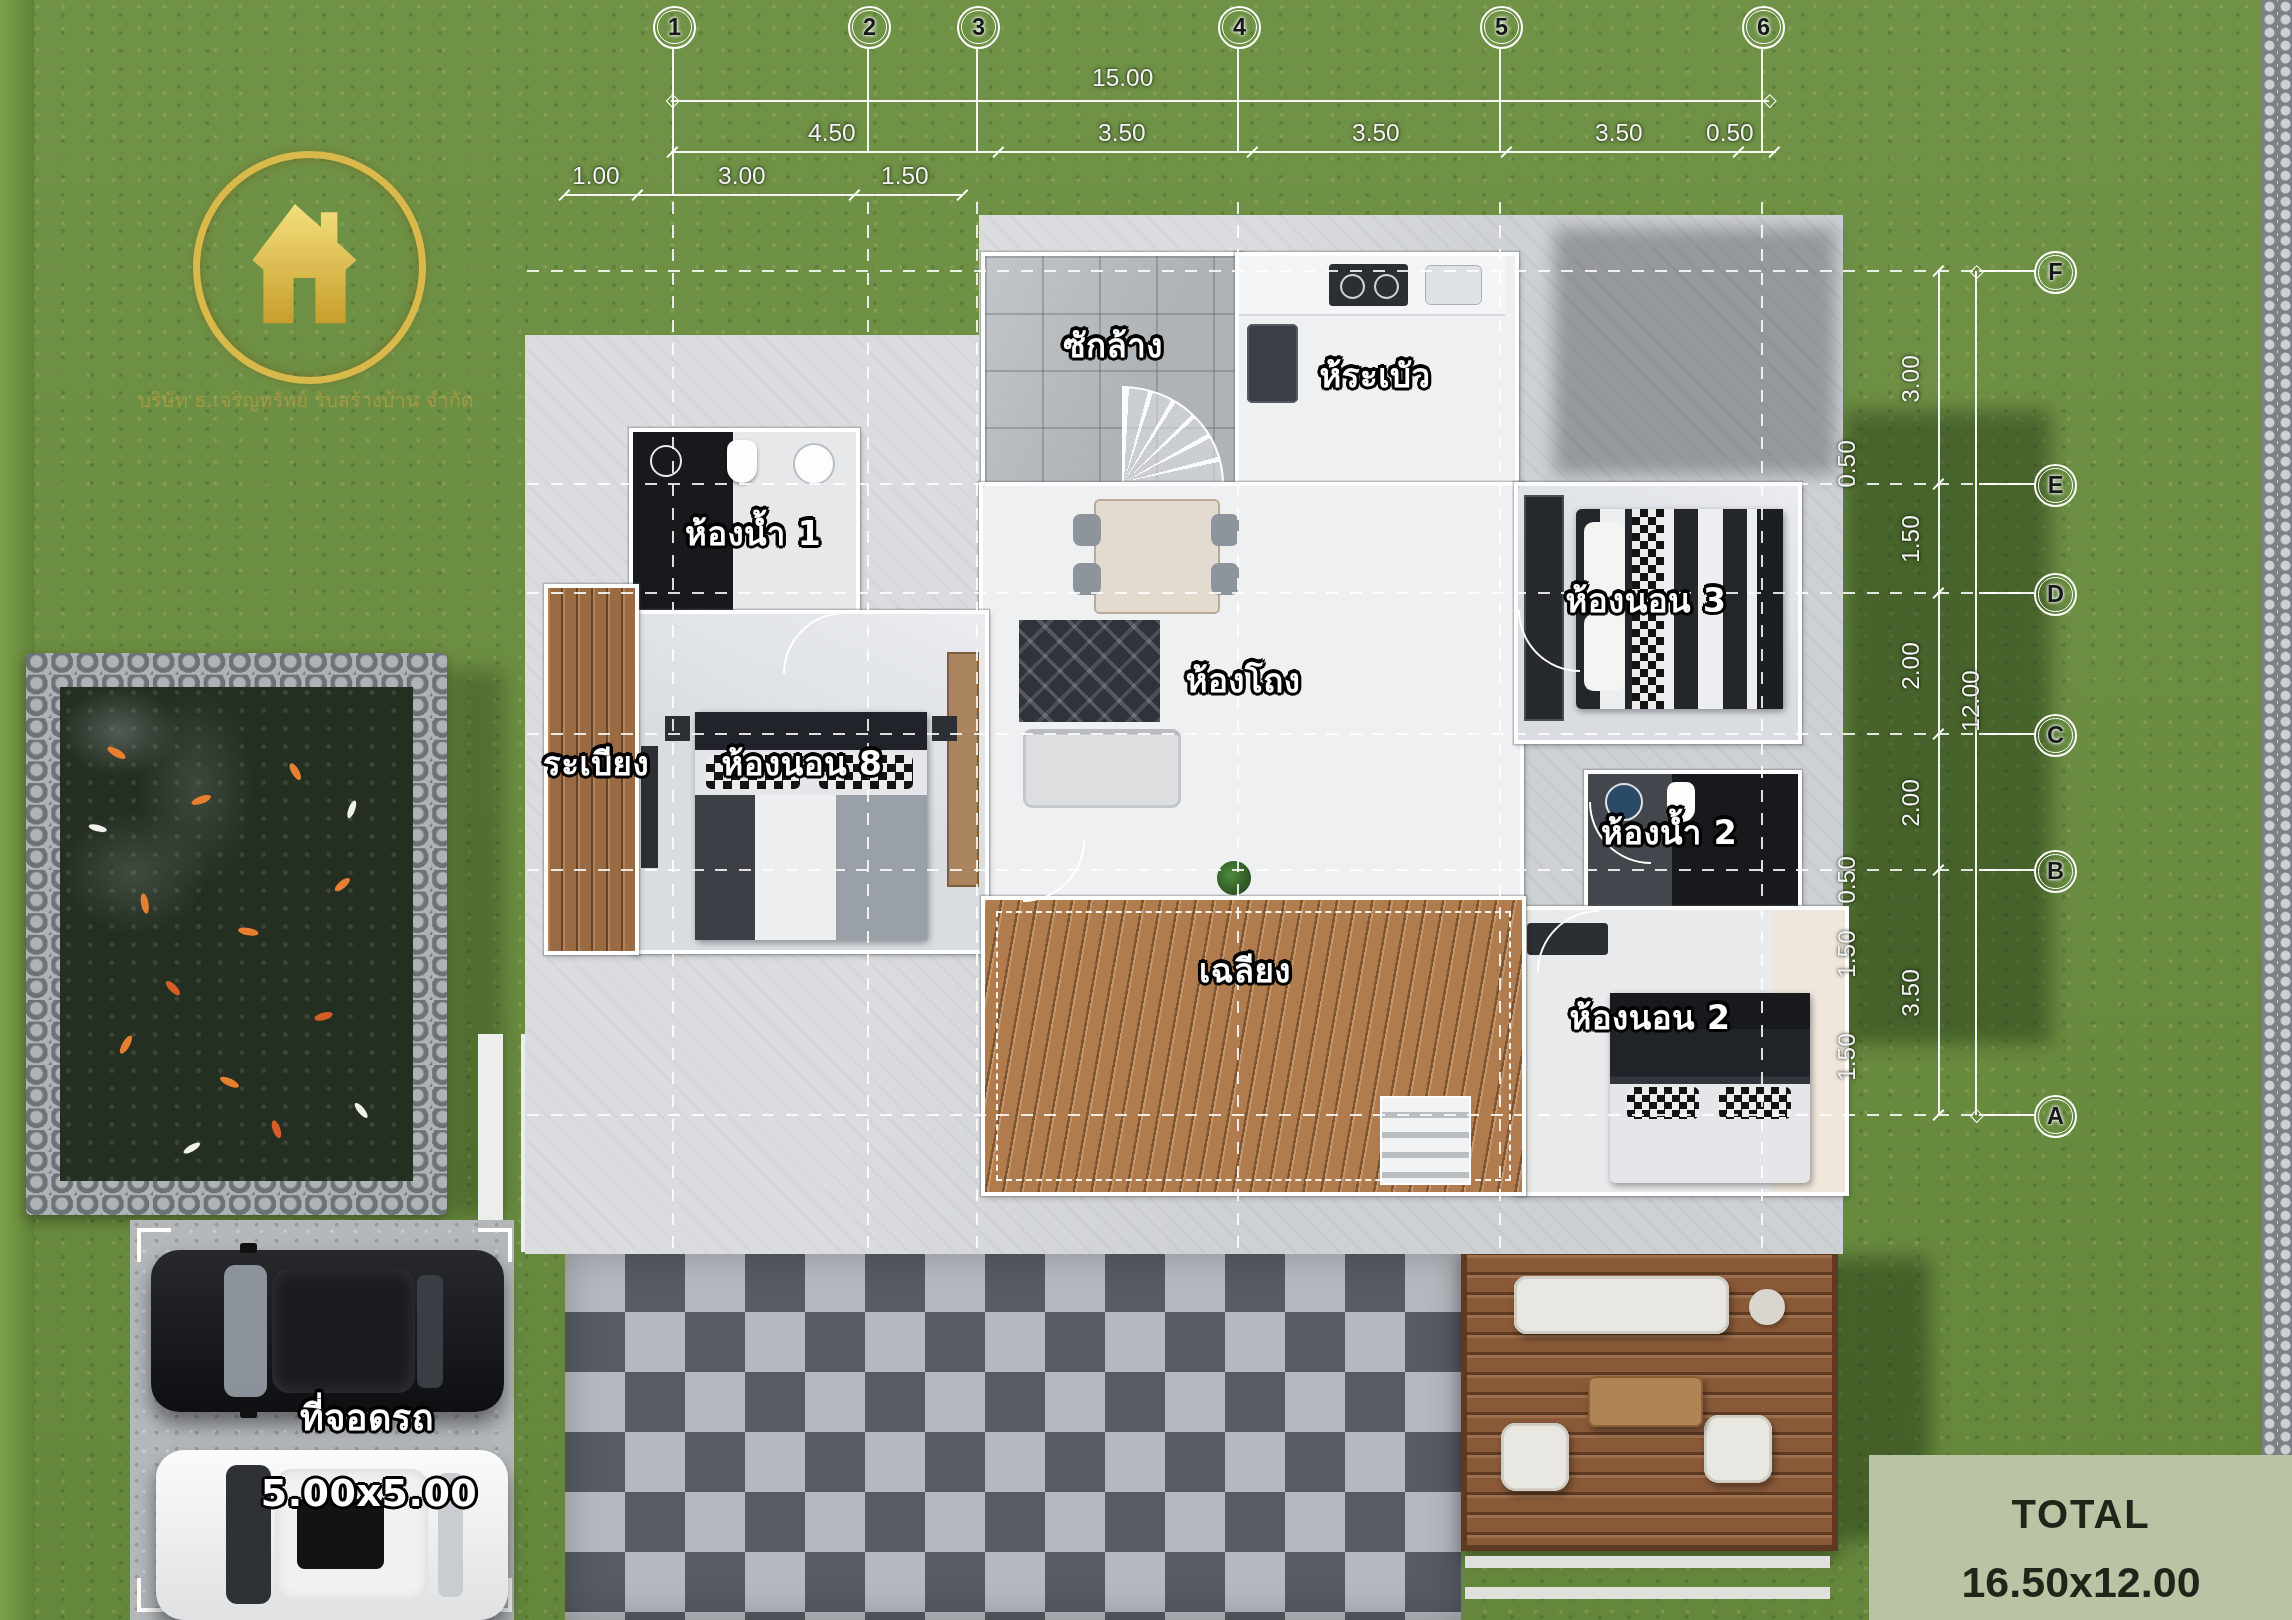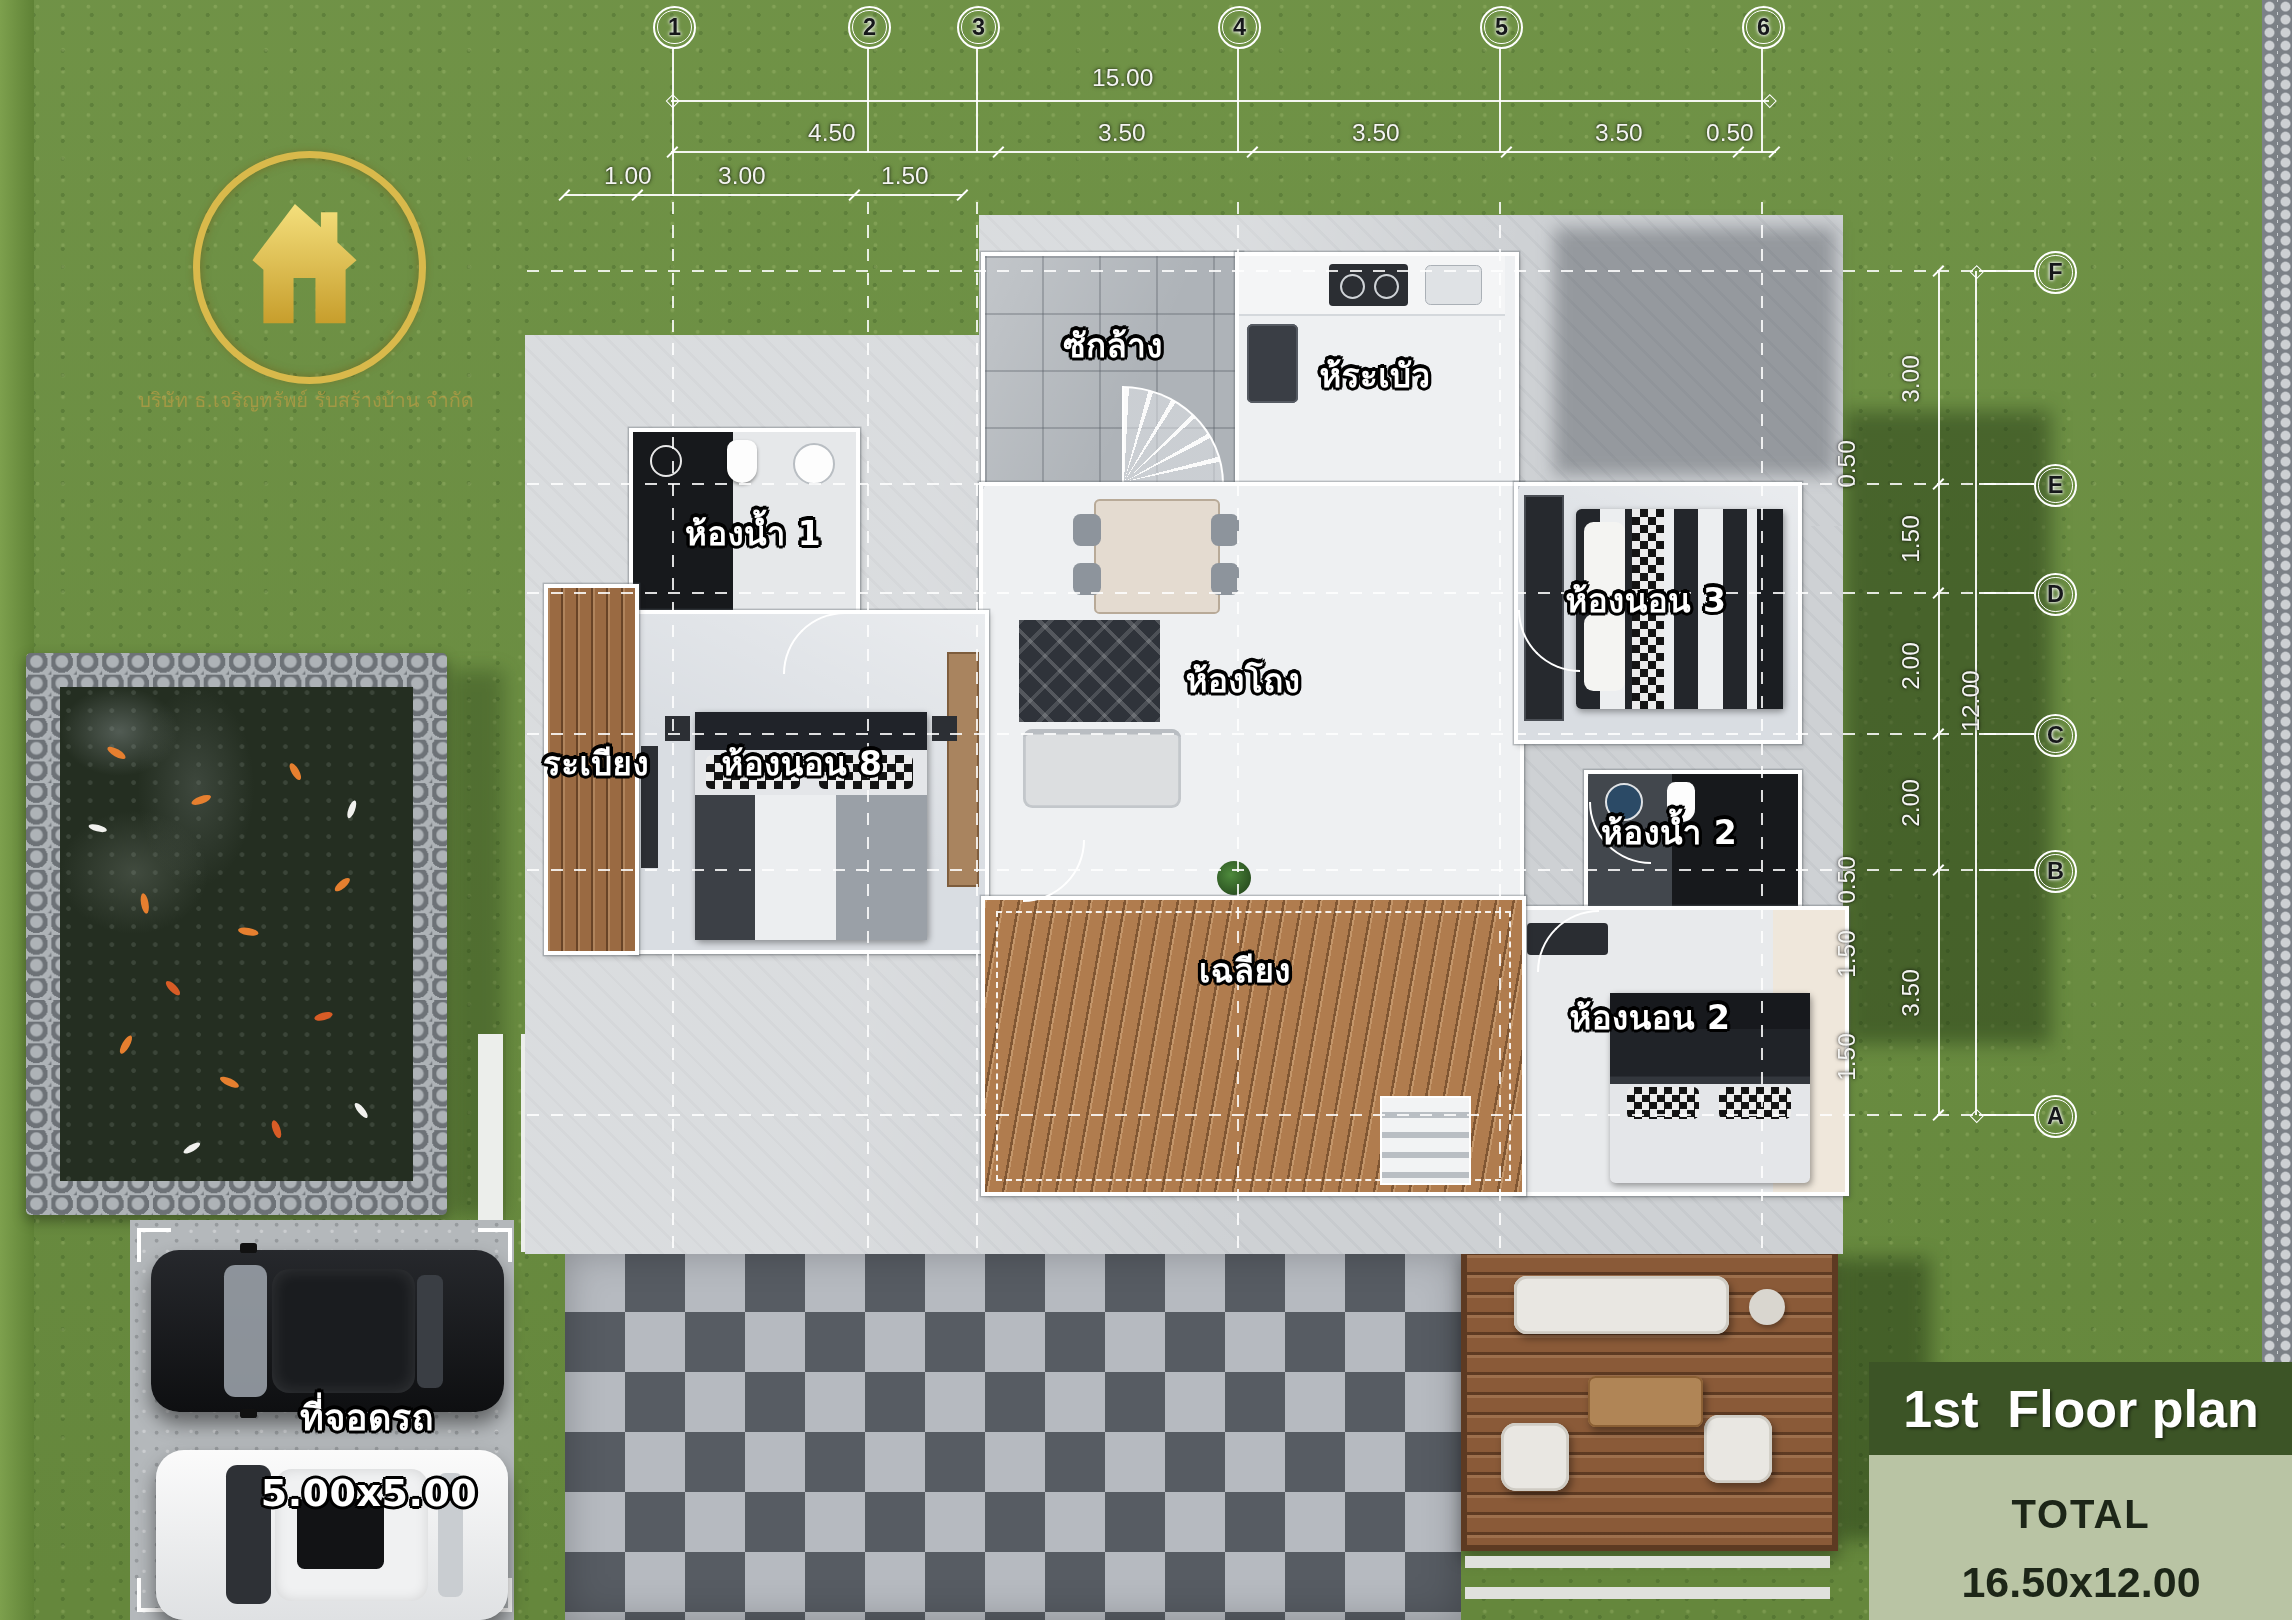--- a/index.html
+++ b/index.html
@@ -295,21 +295,21 @@
   <div class="dim" style="left:1098px;top:119px;">3.50</div>
   <div class="dim" style="left:1352px;top:119px;">3.50</div>
   <div class="dim" style="left:1595px;top:119px;">3.50</div>
   <div class="dim" style="left:1706px;top:119px;">0.50</div>
 
   <div class="dline" style="left:564px;top:194px;width:399px;height:2.4px;"></div>
   <div class="tk" style="left:557px;top:194px;"></div>
     <div class="tk" style="left:630px;top:194px;"></div>
   <div class="tk" style="left:847px;top:194px;"></div>
     <div class="tk" style="left:955px;top:194px;"></div>
-  <div class="dim" style="left:604px;top:162px;">1.00</div>
+  <div class="dim" style="left:572px;top:162px;">1.00</div>
   <div class="dim" style="left:718px;top:162px;">3.00</div>
   <div class="dim" style="left:881px;top:162px;">1.50</div>
 
   <div class="dline" style="left:672px;top:47px;width:1.9px;height:149px;"></div>
   <div class="dline" style="left:867px;top:47px;width:1.9px;height:105px;"></div>
   <div class="dline" style="left:976px;top:47px;width:1.9px;height:105px;"></div>
   <div class="dline" style="left:1237px;top:47px;width:1.9px;height:105px;"></div>
   <div class="dline" style="left:1499px;top:47px;width:1.9px;height:105px;"></div>
   <div class="dline" style="left:1761px;top:47px;width:1.9px;height:105px;"></div>
   <div class="gmark" style="left:653px;top:5.6px;">
@@ -385,22 +385,19 @@
   <div class="rlabel" style="left:1243px;top:680px;">ห้องโถง</div>
   <div class="rlabel" style="left:1646px;top:600px;">ห้องนอน 3</div>
   <div class="rlabel" style="left:596px;top:763px;">ระเบียง</div>
   <div class="rlabel" style="left:802px;top:763px;">ห้องนอน 8</div>
   <div class="rlabel" style="left:1669px;top:832px;">ห้องน้ำ 2</div>
   <div class="rlabel" style="left:1245px;top:970px;">เฉลียง</div>
   <div class="rlabel" style="left:1650px;top:1017px;">ห้องนอน 2</div>
   <div class="rlabel" style="left:367px;top:1417px;font-size:36px;">ที่จอดรถ</div>
   <div class="rlabel" style="left:369px;top:1493px;font-size:38px;">5.00x5.00</div>
 
-  <div class="band" style="left:1869px;top:1362px;width:424px;height:93px;background:#3c5426;">
-    <span>1st  Floor plan</span>
-  </div>
   <div class="panel" style="left:1869px;top:1455px;width:424px;height:166px;background:#b9c4a4;">
     <div class="t1">TOTAL</div>
     <div class="t2">16.50x12.00</div>
   </div>
 
 </div>
 
 
 </body></html>

